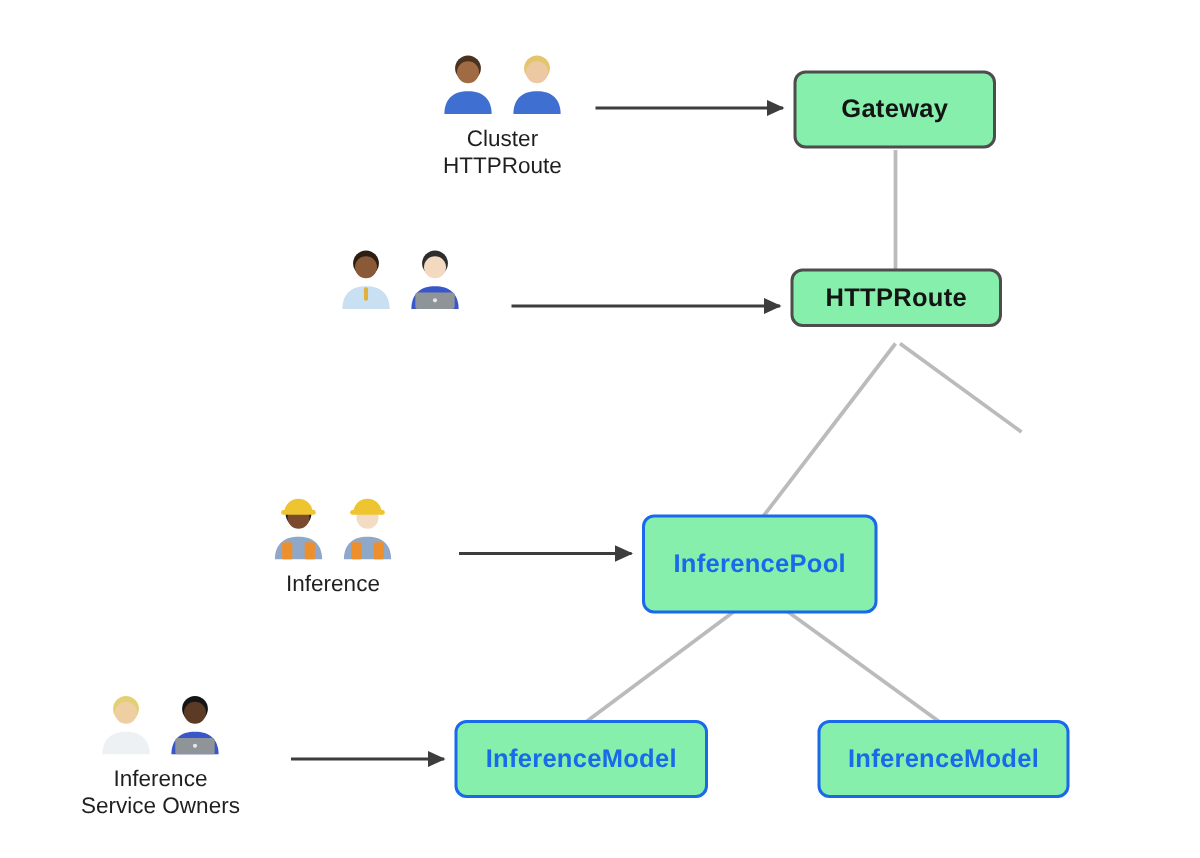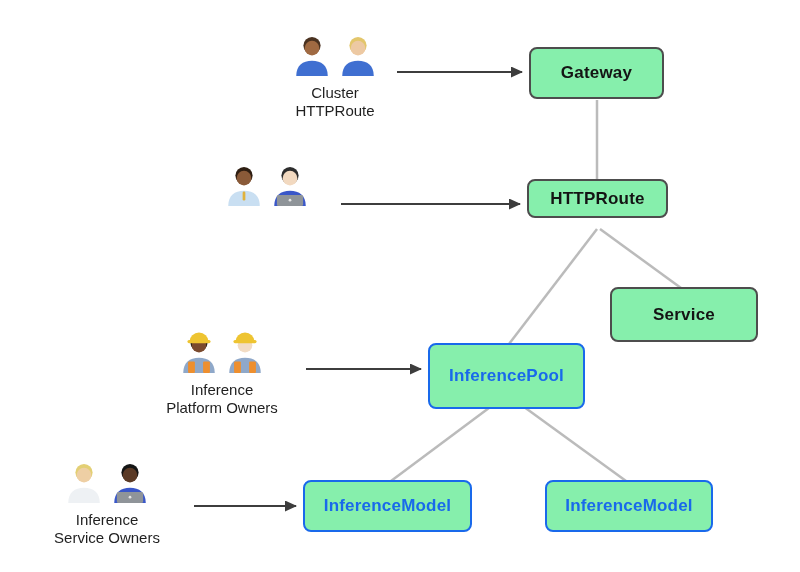--- a/index.html
+++ b/index.html
@@ -48,21 +48,20 @@
     <g stroke="#3d3d3d" stroke-width="2" fill="none">
       <line x1="397" y1="72" x2="522" y2="72" marker-end="url(#arrow)"></line>
       <line x1="341" y1="204" x2="520" y2="204" marker-end="url(#arrow)"></line>
       <line x1="306" y1="369" x2="421" y2="369" marker-end="url(#arrow)"></line>
       <line x1="194" y1="506" x2="296" y2="506" marker-end="url(#arrow)"></line>
     </g>
   </svg>
 
   <div class="node core" style="left:529px;top:47px;width:135px;height:52px">Gateway</div>
   <div class="node core" style="left:527px;top:179px;width:141px;height:39px">HTTPRoute</div>
-  <div class="node core" style="left:610px;top:287px;width:148px;height:55px">Service</div>
   <div class="node ext" style="left:428px;top:343px;width:157px;height:66px">InferencePool</div>
   <div class="node ext" style="left:303px;top:480px;width:169px;height:52px">InferenceModel</div>
   <div class="node ext" style="left:545px;top:480px;width:168px;height:52px">InferenceModel</div>
 
   <div class="actor" style="left:255px;top:34px">
     <div class="persons">
       <span class="person"><svg width="40" height="42" viewBox="0 0 38 40" aria-hidden="true">
             <circle cx="19" cy="11" r="8.2" fill="#4a3220"></circle>
             <circle cx="19" cy="13.5" r="7" fill="#a06a42"></circle>
             <path d="M4,40 C4,30 10,25.5 19,25.5 C28,25.5 34,30 34,40 Z" fill="#3f6fd1"></path>
@@ -112,21 +111,20 @@
             <circle cx="19" cy="13.5" r="7" fill="#f2dcc4"></circle>
             <path d="M10,10 A9,8.5 0 0 1 28,10 Z" fill="#eec431"></path>
             <rect x="8" y="8.6" width="22" height="3" rx="1.5" fill="#eec431"></rect>
             <path d="M4,40 C4,30 10,25.5 19,25.5 C28,25.5 34,30 34,40 Z" fill="#8fa8c9"></path>
             <rect x="8.6" y="29" width="6.5" height="11" rx="1" fill="#ee8f2e"></rect>
             <rect x="22.9" y="29" width="6.5" height="11" rx="1" fill="#ee8f2e"></rect>
           </svg></span>
     </div>
     <div class="actor-label">
       <div>Inference</div>
-      <div>Platform Owners</div>
     </div>
   </div>
 
   <div class="actor" style="left:27px;top:461px">
     <div class="persons">
       <span class="person"><svg width="40" height="42" viewBox="0 0 38 40" aria-hidden="true">
             <circle cx="19" cy="11" r="8.2" fill="#e3cf74"></circle>
             <circle cx="19" cy="13.5" r="7" fill="#eecfa4"></circle>
             <path d="M4,40 C4,30 10,25.5 19,25.5 C28,25.5 34,30 34,40 Z" fill="#eef1f4"></path>
           </svg></span>

